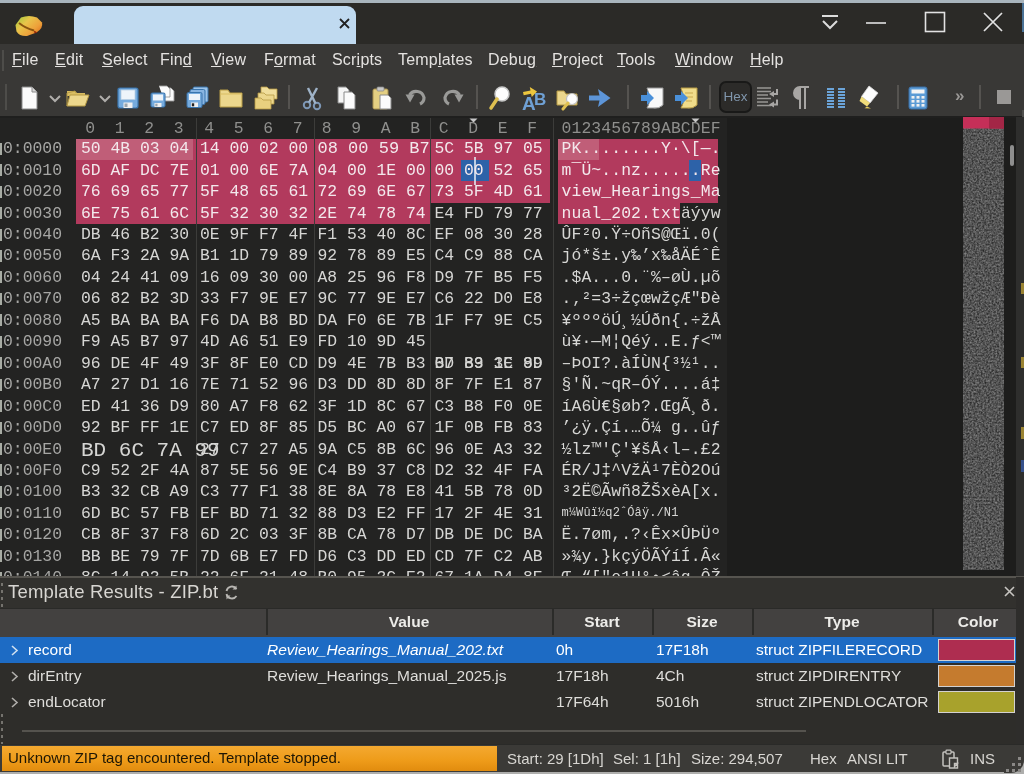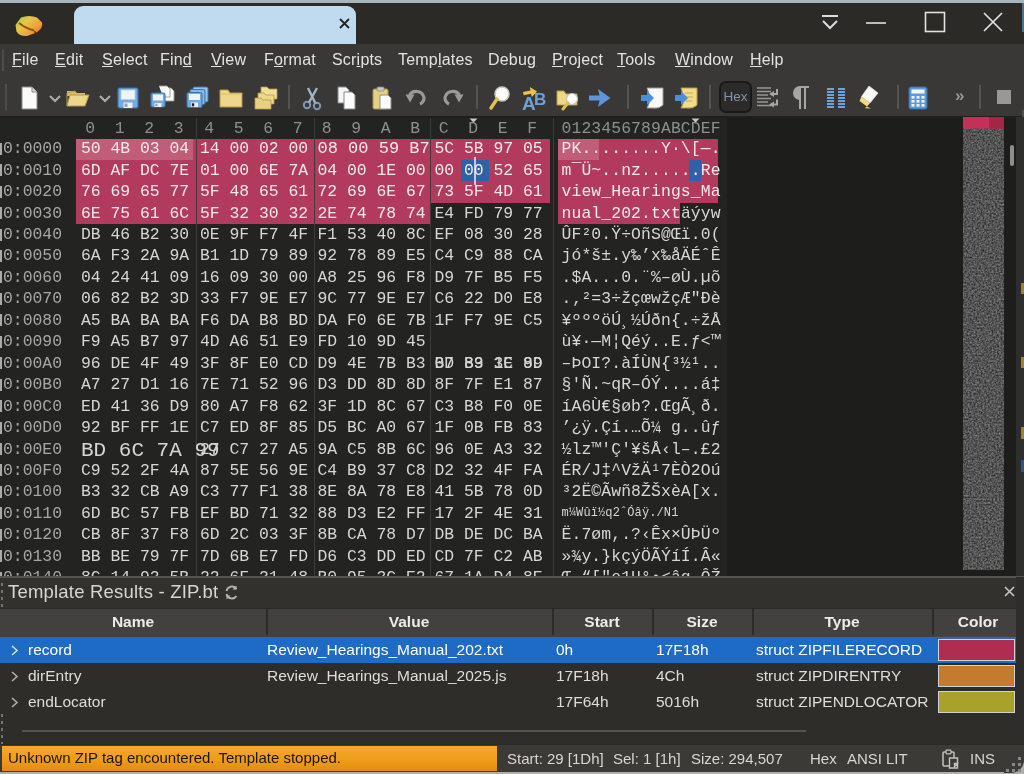--- a/index.html
+++ b/index.html
@@ -410,38 +410,37 @@
       <path d="M3.5 15.5 L3.5 11.5 L7.5 11.5 Z" fill="#b8b6b2"></path>
 </svg>
     <svg style="position:absolute;left:1002px;top:584px" width="15" height="15" viewBox="0 0 15 15">
 <path d="M3 3 L12 12 M12 3 L3 12" stroke="#c8c6c2" stroke-width="1.6"></path>
     </svg>
     <div style="position:absolute;left:1px;top:583px;width:2px;height:3px;background:#75736e;"></div>
     <div style="position:absolute;left:1px;top:590px;width:2px;height:3px;background:#75736e;"></div>
     <div style="position:absolute;left:1px;top:597px;width:2px;height:3px;background:#75736e;"></div>
     <div style="position:absolute;left:1px;top:604px;width:2px;height:3px;background:#75736e;"></div>
     <div style="position:absolute;left:0;top:607.5px;width:1024px;height:29.5px;background:#434140;border-top:1px solid #2a2a28;"></div>
-    <div style="position:absolute;left:0px;top:608px;width:266px;height:28px;line-height:28px;text-align:center;font-size:15.5px;font-weight:bold;color:#edece9;">Name</div>
     <div style="position:absolute;left:266px;top:608px;width:286px;height:28px;line-height:28px;text-align:center;font-size:15.5px;font-weight:bold;color:#edece9;">Value</div>
     <div style="position:absolute;left:552px;top:608px;width:100px;height:28px;line-height:28px;text-align:center;font-size:15.5px;font-weight:bold;color:#edece9;">Start</div>
     <div style="position:absolute;left:652px;top:608px;width:100px;height:28px;line-height:28px;text-align:center;font-size:15.5px;font-weight:bold;color:#edece9;">Size</div>
     <div style="position:absolute;left:752px;top:608px;width:180px;height:28px;line-height:28px;text-align:center;font-size:15.5px;font-weight:bold;color:#edece9;">Type</div>
     <div style="position:absolute;left:932px;top:608px;width:92px;height:28px;line-height:28px;text-align:center;font-size:15.5px;font-weight:bold;color:#edece9;">Color</div>
     <div style="position:absolute;left:266px;top:609px;width:1.5px;height:26px;background:#2b2b29;"></div>
     <div style="position:absolute;left:552px;top:609px;width:1.5px;height:26px;background:#2b2b29;"></div>
     <div style="position:absolute;left:652px;top:609px;width:1.5px;height:26px;background:#2b2b29;"></div>
     <div style="position:absolute;left:752px;top:609px;width:1.5px;height:26px;background:#2b2b29;"></div>
     <div style="position:absolute;left:932px;top:609px;width:1.5px;height:26px;background:#2b2b29;"></div>
     <div style="position:absolute;left:0;top:637px;width:1024px;height:108px;background:#2e2d2a;"></div>
     <div style="position:absolute;left:0;top:637px;width:1024px;height:26px;background:#1d6bc4;"></div>
     <svg style="position:absolute;left:10px;top:645px" width="9" height="11" viewBox="0 0 9 11">
       <path d="M2 1 L7 5.5 L2 10" stroke="#d0e0f0" stroke-width="1.6" fill="none"></path>
     </svg>
     <div style="position:absolute;left:28px;top:637px;height:26px;line-height:26px;font-size:15.5px;color:#ffffff;">record</div>
-    <div style="position:absolute;left:267px;top:637px;height:35px;line-height:26px;font-size:15.5px;color:#ffffff;">Review_Hearings_Manual_202.txt</div>
+    <div style="position:absolute;left:267px;top:637px;height:35px;line-height:26px;font-size:15.5px;color:#ffffff;font-style:italic;">Review_Hearings_Manual_202.txt</div>
     <div style="position:absolute;left:556px;top:637px;height:26px;line-height:26px;font-size:15.5px;color:#ffffff;">0h</div>
     <div style="position:absolute;left:656px;top:637px;height:26px;line-height:26px;font-size:15.5px;color:#ffffff;">17F18h</div>
     <div style="position:absolute;left:756px;top:637px;height:26px;line-height:26px;font-size:15.5px;color:#ffffff;">struct ZIPFILERECORD</div>
     <div style="position:absolute;left:938px;top:638.5px;width:77px;height:22.5px;background:#ae2d50;border:1.2px solid #d4d2d0;"></div>
     <svg style="position:absolute;left:10px;top:671px" width="9" height="11" viewBox="0 0 9 11">
       <path d="M2 1 L7 5.5 L2 10" stroke="#b0aeab" stroke-width="1.6" fill="none"></path>
     </svg>
     <div style="position:absolute;left:28px;top:663px;height:26px;line-height:26px;font-size:15.5px;color:#deddda;">dirEntry</div>
     <div style="position:absolute;left:267px;top:663px;height:26px;line-height:26px;font-size:15.5px;color:#deddda;">Review_Hearings_Manual_2025.js</div>
     <div style="position:absolute;left:556px;top:663px;height:26px;line-height:26px;font-size:15.5px;color:#deddda;">17F18h</div>

